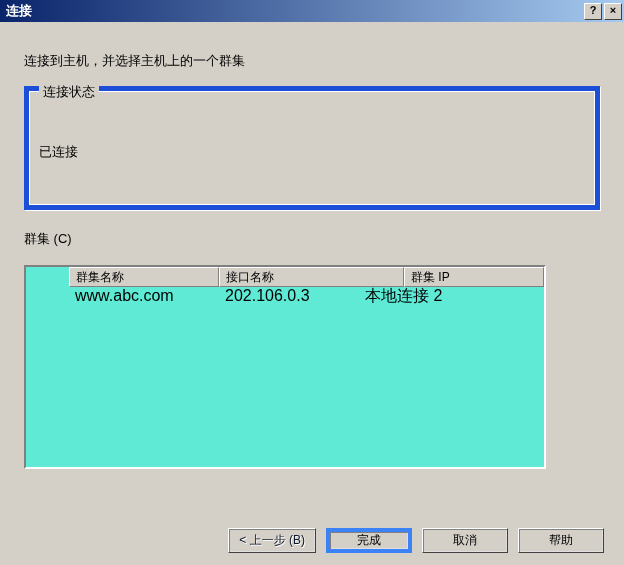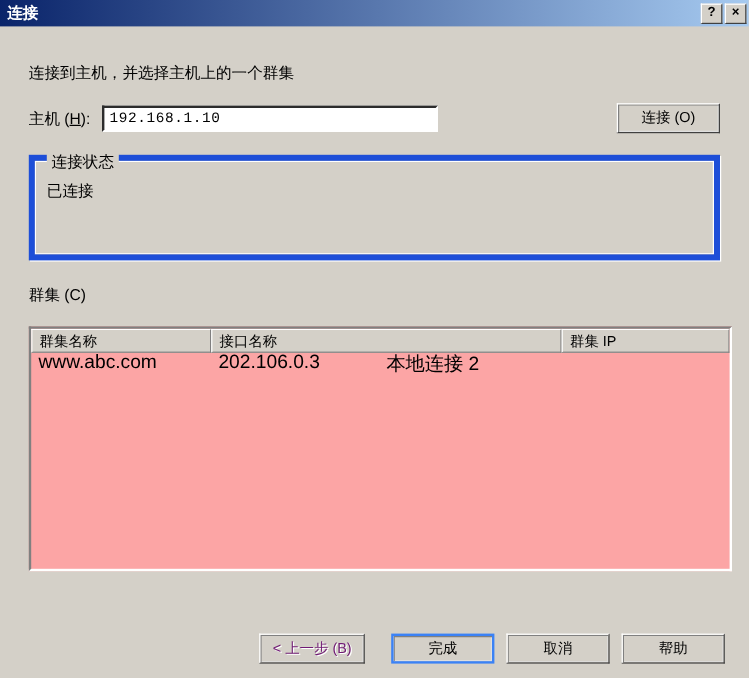--- a/index.html
+++ b/index.html
@@ -74,53 +74,53 @@
     padding: 0 10px;
     background: #d4d0c8;
     border: 1px solid;
     border-color: #fff #404040 #404040 #fff;
     box-shadow: 1px 1px 0 #808080 inset, -1px -1px 0 #dfdfdf inset;
     font-family: inherit;
     font-size: 12px;
     cursor: default;
   }
   .btn.default {
-    border: 2px solid #3b82f6;
+    border: 4px solid #3b82f6;
     padding: 0 8px;
-    margin-left: 12px;
   }
   .btn:disabled {
-    color: #701a75;
+    color: #0f172a;
     text-shadow: 1px 1px 0 #fff;
   }
   .connect-btn { margin-left: auto; }
   .fieldset {
     border: 5px solid #1d4ed8;
     box-shadow: inset -1px -1px 0 #fff, inset 1px 1px 0 #fff, 1px 1px 0 #fff;
     padding: 12px 10px 10px 10px;
     margin-bottom: 20px;
     position: relative;
   }
   .fieldset-legend {
     position: absolute;
     top: -8px;
     left: 10px;
     background: #d4d0c8;
     padding: 0 4px;
     font-size: 13px;
   }
-  .status-text { font-size: 13px; padding: 4px 0 34px 0;}
+  .status-text { font-size: 13px; padding: 4px 0 34px 0; margin-top: 36px;}
   .clusters-label { font-size:13px; margin-bottom: 17px; display:block;}
   .listview {
-    width: 586px;
+    width: 522px;
     height: 204px;
     border: 2px solid;
     border-color: #808080 #fff #fff #808080;
-    background: #fca5a5;
+    background: #5eead4;
     overflow: hidden;
+    padding-left: 43px;
   }
   .lv-header {
     display: flex;
     background: #d4d0c8;
     height: 20px;
   }
   .lv-hcell {
     border: 1px solid;
     border-color: #fff #808080 #808080 #fff;
     padding: 2px 6px;
@@ -161,29 +161,20 @@
     <div class="title-btn">
         <span>×</span>
       </div>
   </div>
 </div>
 
 <div class="content">
 
   <div class="instruction">连接到主机，并选择主机上的一个群集</div>
 
-  <div class="host-row">
-    <span class="host-label">
-      <span>主机 (</span><u>H</u><span>):</span>
-    </span>
-    <input class="host-input" type="text" value="192.168.1.10" style="">
-    <button class="btn connect-btn">
-      <span>连接 (O)</span>
-    </button>
-  </div>
 
   <div class="fieldset">
     <div class="fieldset-legend">连接状态</div>
     <div class="status-text">已连接</div>
   </div>
 
   <span class="clusters-label">群集 (C)</span>
 
   <div class="listview">
     <div class="lv-header">

